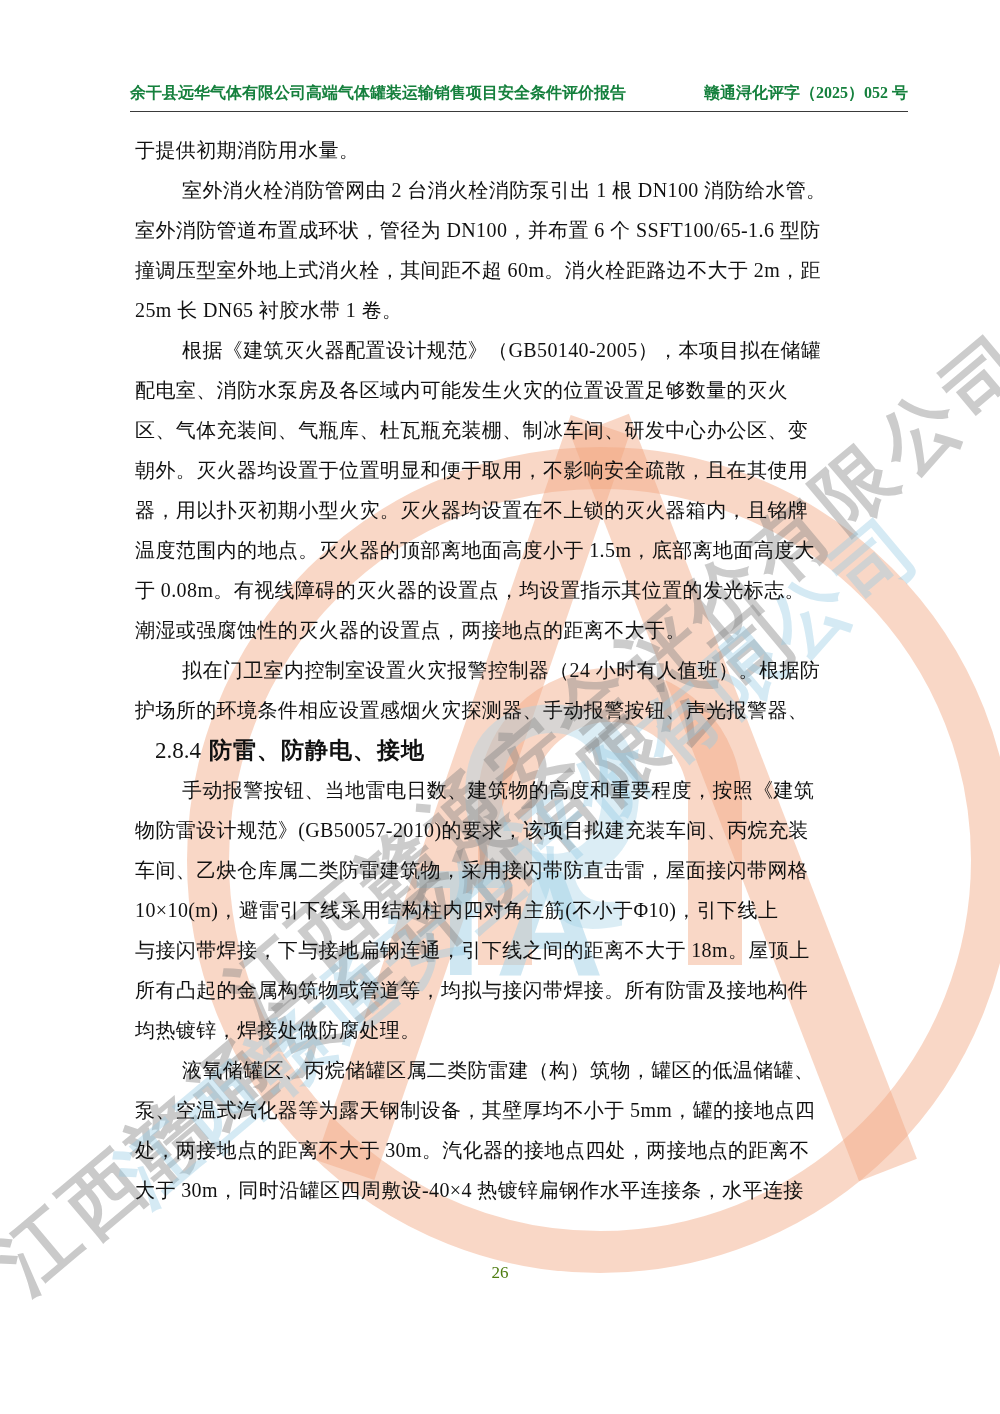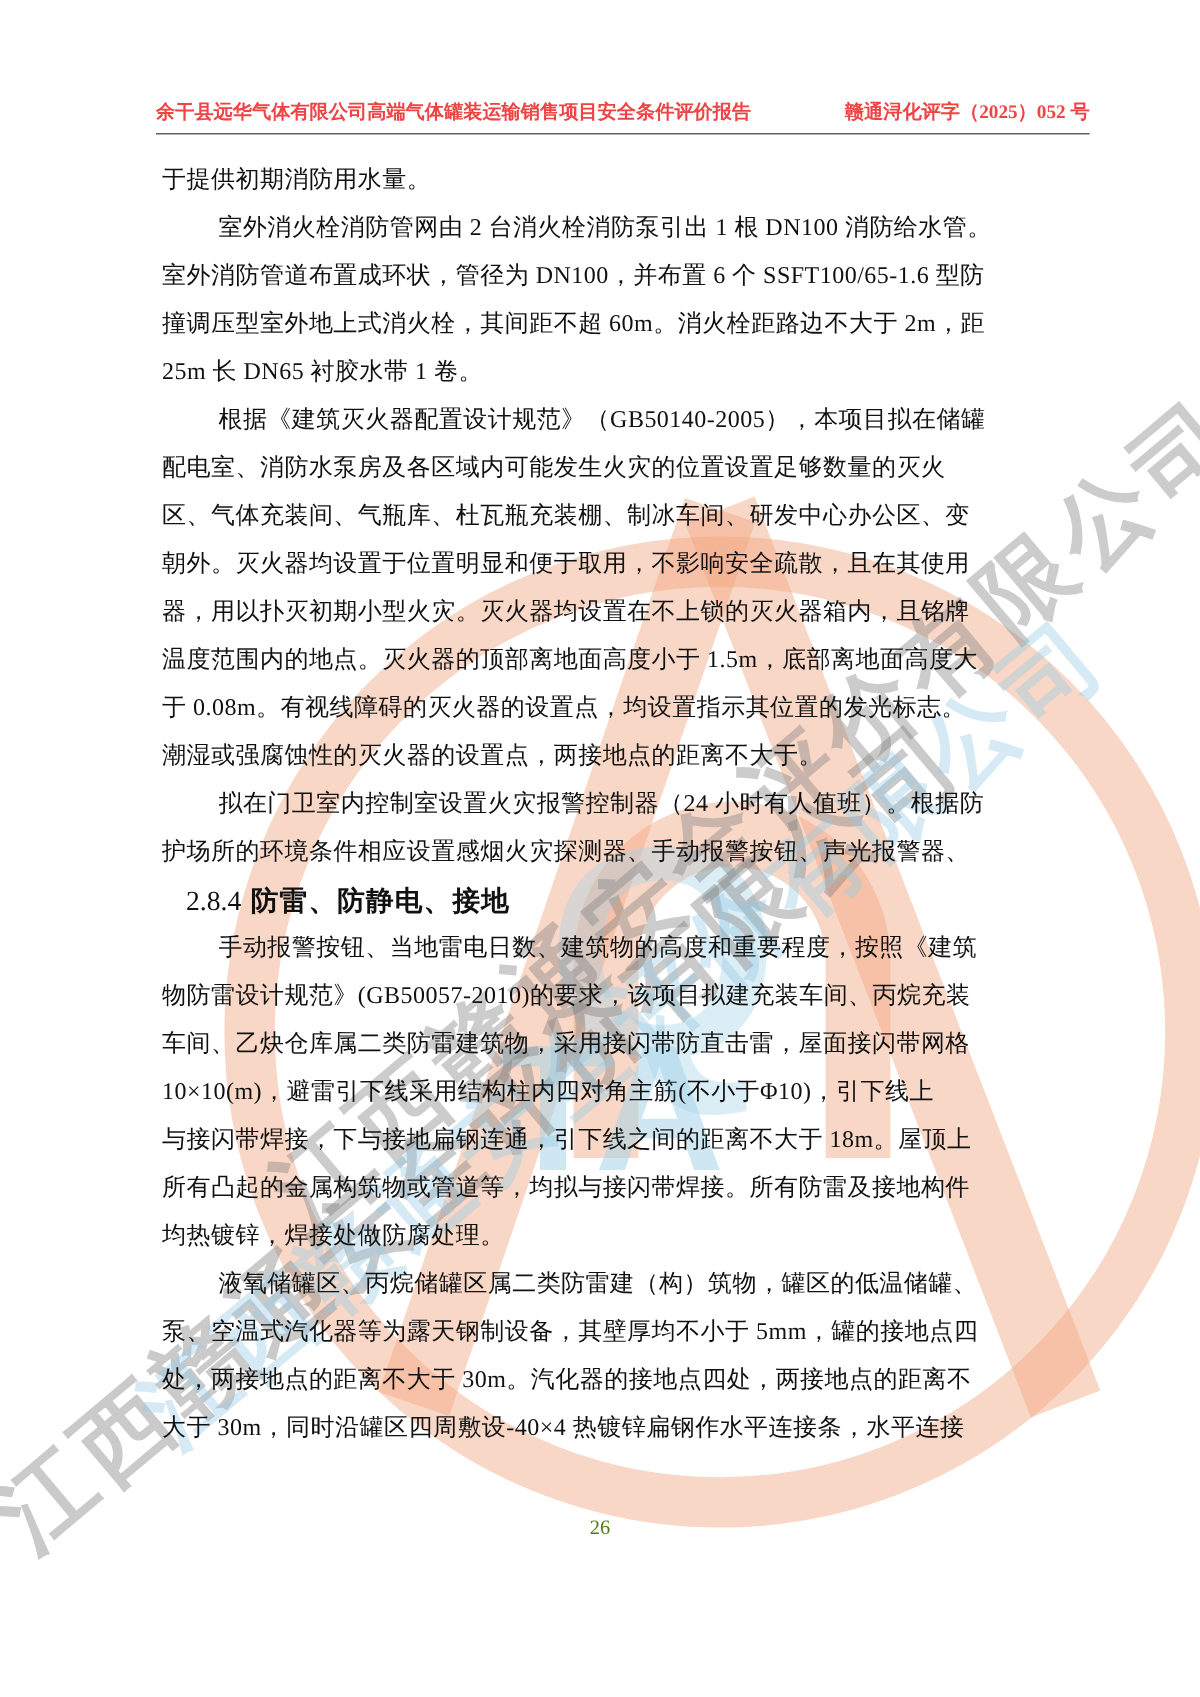--- a/index.html
+++ b/index.html
@@ -5,21 +5,21 @@
   html,body{margin:0;padding:0;}
   body{
     width:1000px;height:1414px;position:relative;background:#ffffff;
     font-family:"Liberation Serif","DejaVu Serif",serif;color:#111;
     overflow:hidden;
   }
   
   .hdr{
     position:absolute;top:83px;left:130px;width:778px;
     display:flex;justify-content:space-between;align-items:flex-end;
-    font-size:16px;font-weight:bold;color:#ef4444;white-space:nowrap;
+    font-size:16px;font-weight:bold;color:#15803d;white-space:nowrap;
   }
   .hdr-rule{
     position:absolute;top:111px;left:130px;width:778px;height:1px;
     background:#3a3a3a;
   }
   
   .wm{position:absolute;inset:0;pointer-events:none;}
   .wm-text{
     position:absolute;white-space:nowrap;font-weight:bold;
     font-size:78px;letter-spacing:7px;

